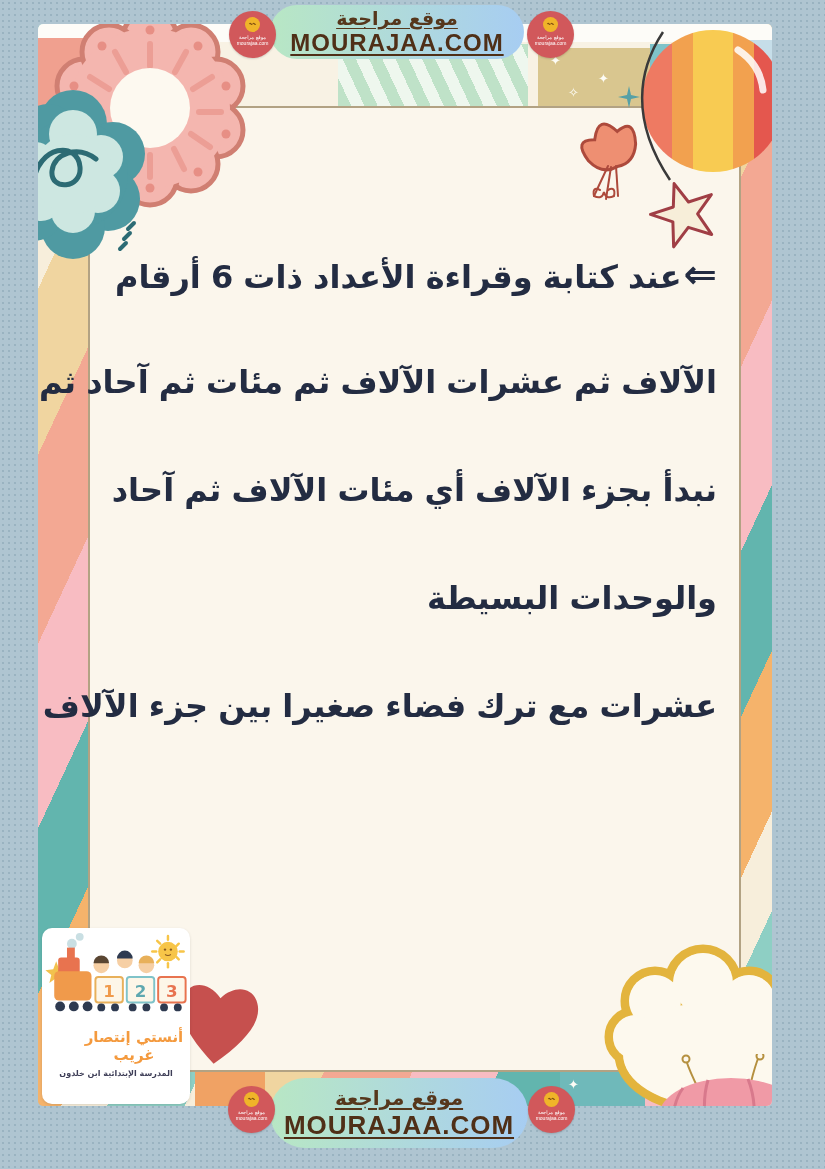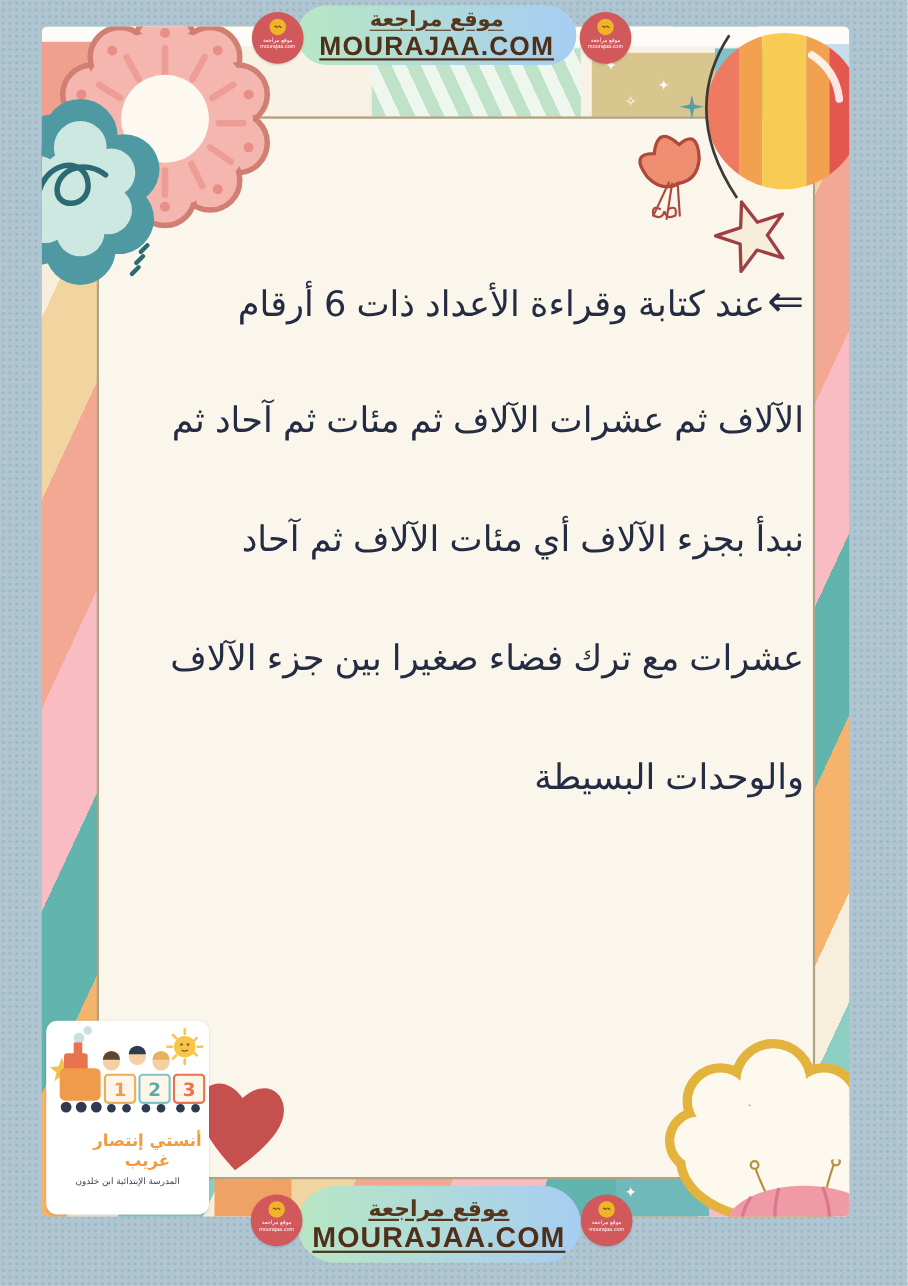--- a/index.html
+++ b/index.html
@@ -23,22 +23,22 @@
     background:linear-gradient(#fdfcf8 0 18px,#f8f2e4 18px);}
   .patch{position:absolute;}
   .star-white{position:absolute;color:#fdfcf5;font-size:13px;line-height:13px;}
   
   #card{
     left:50px;top:82px;width:649px;height:962px;
     background:#fbf6ec;border:2px solid #b2a283;border-radius:6px;
   }
   
   #lesson{
-    position:absolute;left:6px;right:8px;top:112px;
-    direction:rtl;text-align:right;color:#232c42;font-weight:normal;
+    position:absolute;left:6px;right:22px;top:112px;
+    direction:rtl;text-align:right;color:#232c42;font-weight:bold;
     font-size:32px;word-spacing:-1px;white-space:nowrap;
   }
   .tline{height:108px;line-height:108px;}
   .arrow{font-size:40px;letter-spacing:-2px;margin-left:2px;}
   
   .pill{
     background:linear-gradient(90deg,#b8e7c4,#a7cdf2);
     border-radius:35px;display:flex;flex-direction:column;align-items:center;justify-content:center;
     text-align:center;
   }
@@ -54,21 +54,21 @@
     display:flex;align-items:center;justify-content:center;color:#7a4a10;font-size:7px;line-height:7px;}
   .badge .t1{font-size:5px;color:#ffffff;margin-top:3px;line-height:5px;}
   .badge .t2{font-size:5px;color:#ffffff;line-height:6px;font-family:"Liberation Sans",sans-serif;}
   
   #logo{
     left:4px;top:904px;width:148px;height:176px;background:#ffffff;border-radius:10px;
     box-shadow:0 1px 3px rgba(0,0,0,.12);text-align:center;overflow:hidden;
   }
   #logo .title{font-size:15px;font-weight:bold;color:#f49a3e;direction:rtl;margin-top:-2px;
     text-shadow:0 0 2px #ffffff;padding-left:36px;}
-  #logo .school{font-size:8px;color:#3e3e57;direction:rtl;margin-top:5px;font-weight:normal;}
+  #logo .school{font-size:8px;color:#3e3e57;direction:rtl;margin-top:5px;font-weight:bold;}
   svg{display:block;}
 </style>
 </head>
 <body>
 
 <div id="inner" class="abs">
 
   <div id="topband" class="abs">
     <div class="patch" style="left:0;top:14px;width:85px;height:68px;background:#f0a08f;"></div>
     <div class="patch" style="left:300px;top:20px;width:190px;height:62px;background:repeating-linear-gradient(65deg,#bfe2c8 0 12px,#eef7ee 12px 24px);"></div>
@@ -85,22 +85,22 @@
   <div class="patch" style="left:522px;top:1048px;width:85px;height:34px;background:#6fb9ba;">
     <span class="star-white" style="left:8px;top:6px;">✦</span>
   </div>
   <div class="patch" style="left:607px;top:1048px;width:55px;height:34px;background:#f6bcc4;"></div>
 
   <div id="card" class="abs">
     <div id="lesson">
       <div class="tline"><span class="arrow">⇐</span><span>عند كتابة وقراءة الأعداد ذات 6 أرقام</span></div>
       <div class="tline">الآلاف ثم عشرات الآلاف ثم مئات ثم آحاد ثم</div>
       <div class="tline">نبدأ بجزء الآلاف أي مئات الآلاف ثم آحاد</div>
+      <div class="tline">والوحدات البسيطة</div>
       <div class="tline">عشرات مع ترك فضاء صغيرا بين جزء الآلاف</div>
-      <div class="tline">والوحدات البسيطة</div>
     </div>
   </div>
 
   <svg class="abs" style="left:12px;top:-16px;" width="200" height="200" viewBox="0 0 200 200">
     <g stroke="#d07f72" stroke-width="5" fill="#f4b6af">
       <circle cx="100" cy="30" r="27"></circle>
         <circle cx="141" cy="44" r="27"></circle>
         <circle cx="166" cy="78" r="27"></circle>
       <circle cx="166" cy="122" r="27"></circle>
         <circle cx="141" cy="156" r="27"></circle>

